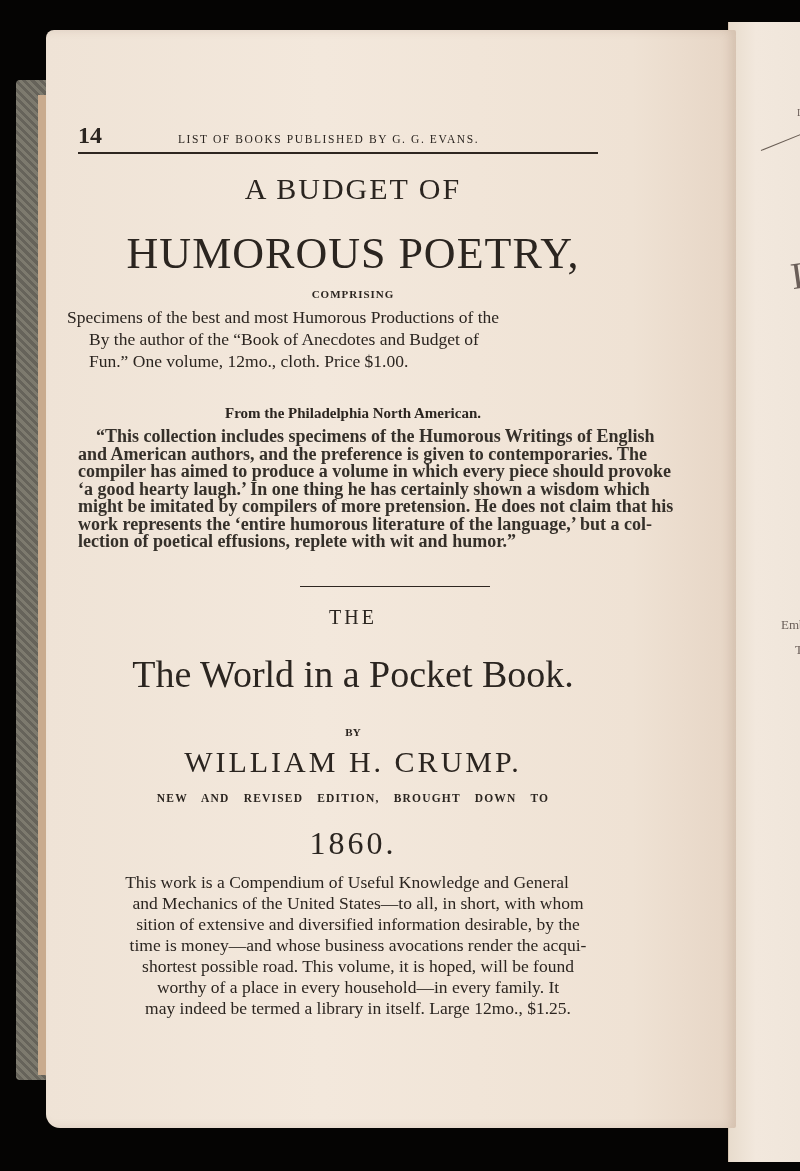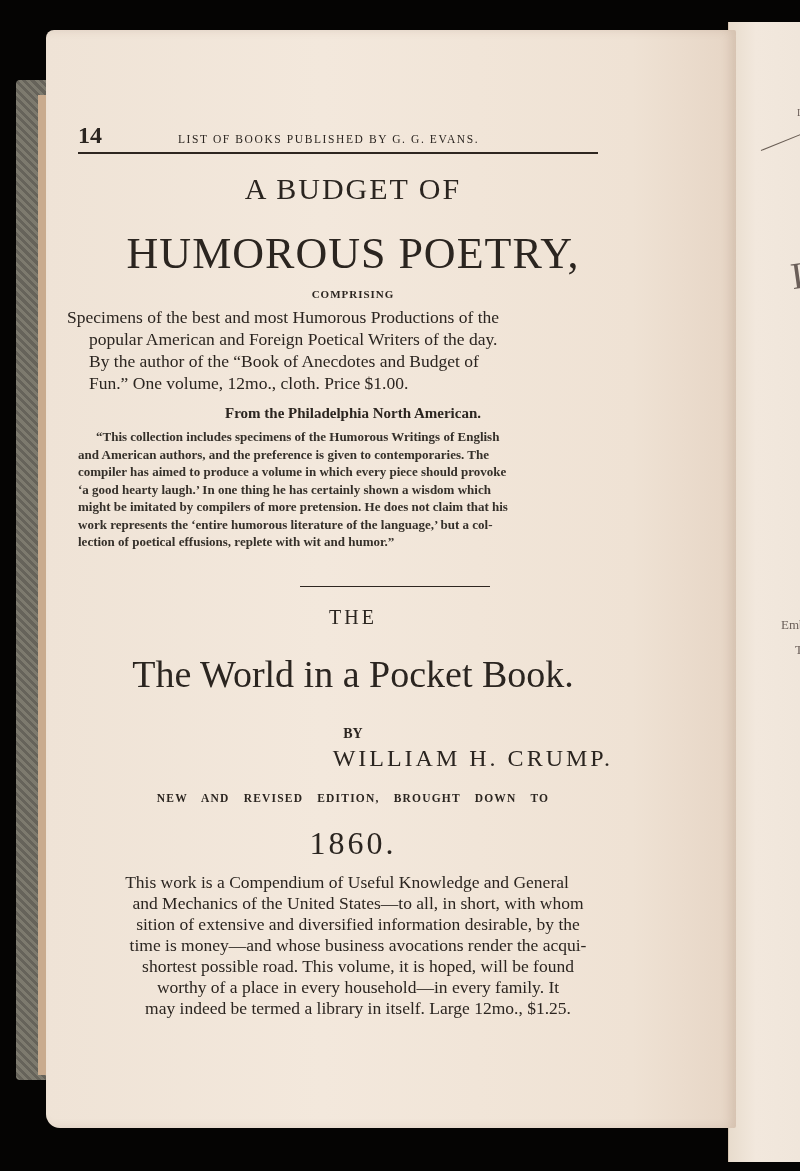--- a/index.html
+++ b/index.html
@@ -51,29 +51,29 @@
   .t-comprising { top: 288px; font-size: 11px; font-weight: bold; letter-spacing: 1px; }
   .desc1 {
     position: absolute; left: 67px; top: 306px; width: 530px;
     font-size: 17.5px; line-height: 22px; text-align: justify;
   }
   .desc1 .line { display: block; }
   .desc1 .indent { padding-left: 22px; }
   .source { top: 405px; font-size: 15px; font-weight: bold; }
   .quote {
     position: absolute; left: 78px; top: 428px; width: 530px;
-    font-size: 13px; line-height: 17.5px; font-weight: bold; color: #35302a;
+    font-size: 18px; line-height: 17.5px; font-weight: bold; color: #35302a;
     text-align: justify;
   }
   .quote .line { display: block; white-space: nowrap; }
   .mid-rule { position: absolute; left: 300px; top: 586px; width: 190px; height: 1px; background: #2e2620; }
   .t-the { top: 606px; font-size: 20px; letter-spacing: 3px; }
   .t-world { top: 652px; font-size: 38px; }
-  .t-by { top: 726px; font-size: 14px; font-weight: bold; }
-  .t-author { top: 745px; font-size: 24px; letter-spacing: 3px; text-align: right; }
+  .t-by { top: 726px; font-size: 11px; font-weight: bold; }
+  .t-author { top: 745px; font-size: 30px; letter-spacing: 3px; }
   .t-edition { top: 792px; font-size: 11.5px; font-weight: bold; letter-spacing: 1.2px; word-spacing: 10px; }
   .t-year { top: 825px; font-size: 32px; letter-spacing: 3px; }
   .desc2 {
     position: absolute; left: 82px; top: 872px; width: 530px;
     font-size: 17.5px; line-height: 21px;
   }
   .desc2 .line { display: block; white-space: nowrap; text-align: center; }
   .desc2 .indent { padding-left: 22px; }
 </style>
 </head>
@@ -100,21 +100,20 @@
     <span class="running-head">LIST OF BOOKS PUBLISHED BY G. G. EVANS.</span>
   </div>
   <div class="header-rule"></div>
 
   <div class="center t-budget">A BUDGET OF</div>
   <div class="center t-humorous">HUMOROUS POETRY,</div>
   <div class="center t-comprising">COMPRISING</div>
 
   <div class="desc1">
     <span class="line">Specimens of the best and most Humorous Productions of the</span>
-    <span class="line indent">popular American and Foreign Poetical Writers of the day.</span>
     <span class="line indent">By the author of the “Book of Anecdotes and Budget of</span>
     <span class="line indent">Fun.”  One volume, 12mo., cloth.  Price $1.00.</span>
   </div>
 
   <div class="center source">From the Philadelphia North American.</div>
   <div class="quote">
     <span class="line" style="padding-left:18px">“This collection includes specimens of the Humorous Writings of English</span>
     <span class="line">and American authors, and the preference is given to contemporaries.  The</span>
     <span class="line">compiler has aimed to produce a volume in which every piece should provoke</span>
     <span class="line">‘a good hearty laugh.’  In one thing he has certainly shown a wisdom which</span>

